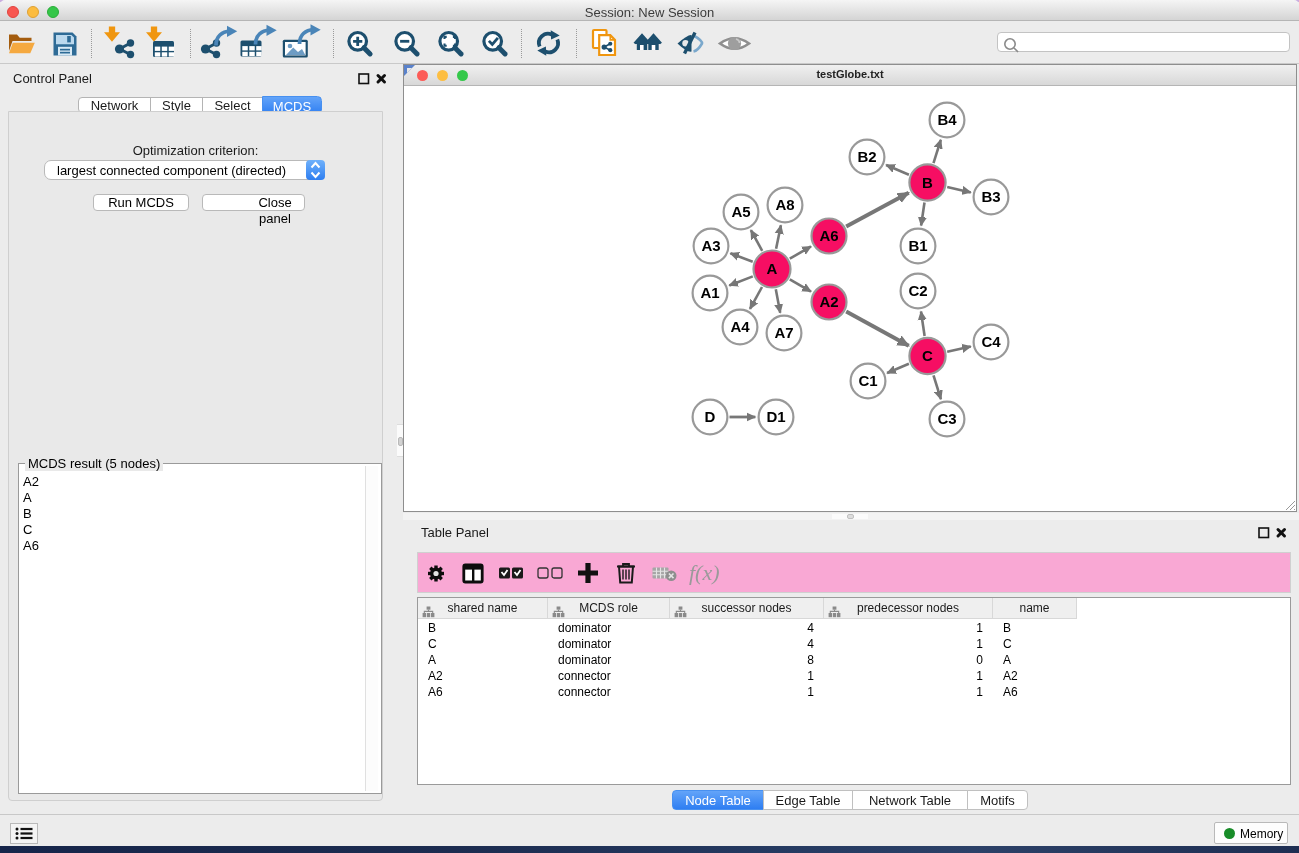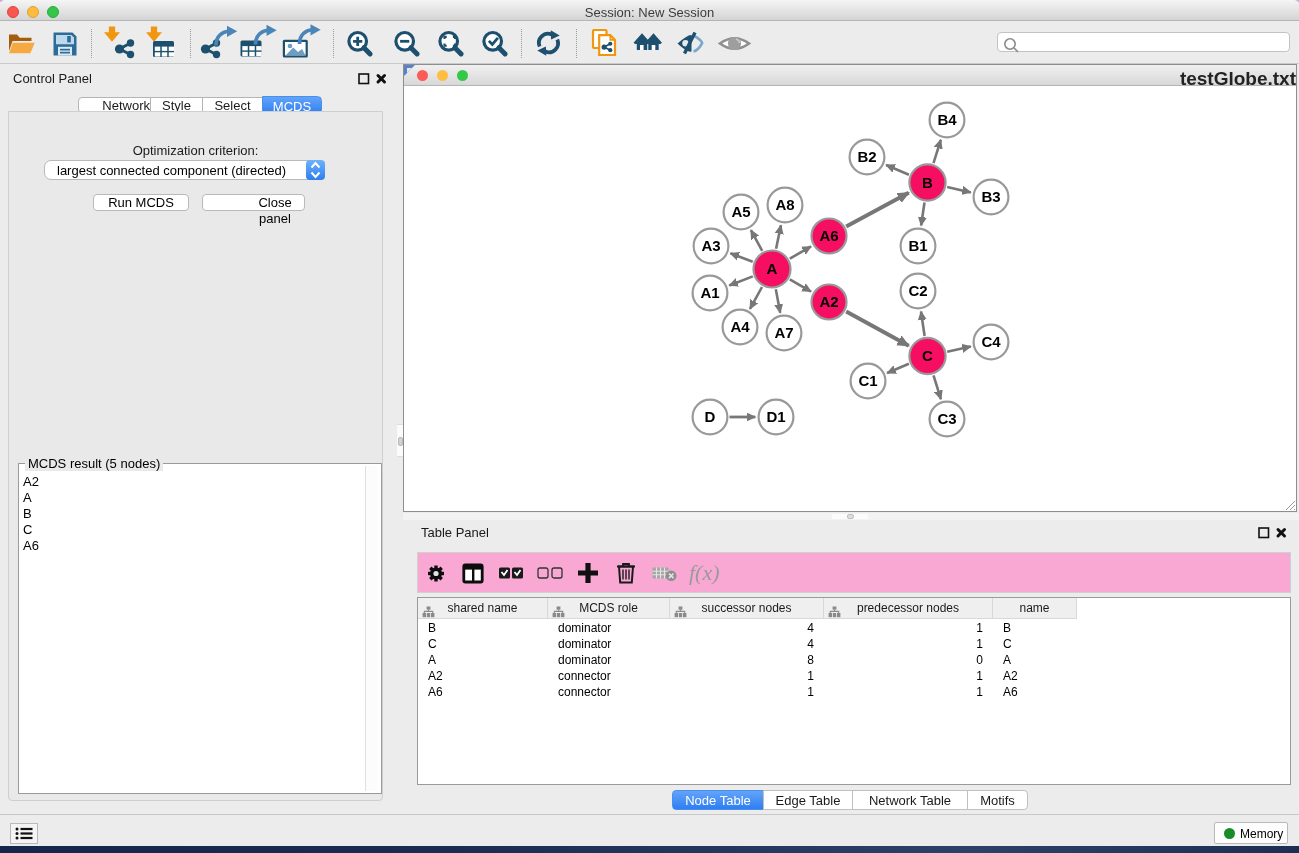--- a/index.html
+++ b/index.html
@@ -34,21 +34,21 @@
 #fieldset { position:absolute; left:9px; top:344px; width:364px; height:345px;padding-left:36px; }
 #fieldset .legendline { position:absolute; left:0; top:7px; width:100%; height:331px; border:1px solid #9a9a9a; background:#fff;}
 #fieldset .legend { position:absolute; left:7px; top:0; background:#e9e9e9; padding:0 3px; font-size:13px; color:#000; }
 #fieldset .items { position:absolute; left:5px; top:18px; font-size:13px; color:#000; line-height:16px; }
 #fieldset .sbar { position:absolute; right:4px; top:10px; width:13px; height:325px; background:#fcfcfc; border-left:1px solid #e0e0e0; }
 
 #netwin { position:absolute; left:403px; top:64px; width:894px; height:448px;
   background:#fff; border:1px solid #8e8e8e; }
 #nettitle { position:absolute; left:0; top:0; width:100%; height:21px;
   background:linear-gradient(#f0f0f0,#d8d8d8); border-bottom:1px solid #b5b5b5; }
-#nettitle .title { position:absolute; left:0; right:0; top:2.5px; text-align:right; font-size:19px; font-weight:bold; color:#222; }
+#nettitle .title { position:absolute; left:0; right:0; top:2.5px; text-align:center; font-size:11px; font-weight:bold; color:#222; }
 .tl2 { position:absolute; width:11px; height:11px; border-radius:50%; top:5px; }
 
 #tp-title { position:absolute; left:421px; top:525px; font-size:13px; color:#1a1a1a;text-align:right; }
 #tp-toolbar { position:absolute; left:417px; top:552px; width:874px; height:41px;
   background:#f9a8d4; border:1px solid #d0d0d0; }
 #tablebox { position:absolute; left:417px; top:597px; width:874px; height:188px;
   background:#fff; border:1px solid #9a9a9a; }
 #thead { position:absolute; left:0; top:0; width:659px; height:21px; background:#efefef; border-bottom:1px solid #d8d8d8; border-right:1px solid #d8d8d8; }
 .hcell { position:absolute; top:0; height:21px; font-size:12px; color:#1a1a1a; text-align:center; line-height:21px; border-right:1px solid #d8d8d8;}
 .trow { position:absolute; font-size:12px; color:#000; }
@@ -214,21 +214,21 @@
 <div style="position:absolute;left:0;top:63px;width:1299px;height:1px;background:#c9c9c9;"></div>
 
 <div id="cp-title">Control Panel</div>
 <svg width="40" height="16" style="position:absolute;left:355px;top:71px">
 <rect x="4" y="3" width="9.5" height="9.5" fill="none" stroke="#111" stroke-width="1.6"></rect>
 <g stroke="#111" stroke-width="3" stroke-linecap="round">
       <path d="M23,4.5 L29.5,11"></path>
       <path d="M29.5,4.5 L23,11"></path>
     </g>
 </svg>
-<div class="tab" style="left:78px; width:73px; border-radius:4px 0 0 4px;text-align:right;">Network</div>
+<div class="tab" style="left:78px; width:73px; border-radius:4px 0 0 4px;">Network</div>
 <div class="tab" style="left:150px; width:53px;">Style</div>
 <div class="tab" style="left:202px; width:61px;">Select</div>
 <div class="tab" style="left:262px; width:60px; top:95.5px; height:19.5px; line-height:19px; background:linear-gradient(#63a4f9,#2e7ef2); color:#fff; border-color:#4790f0; border-radius:0 4.5px 4.5px 0;">MCDS</div>
 <div id="cp-panel">
   <div id="optlabel">Optimization criterion:</div>
   <div id="dropdown">
     <div class="dtext">largest connected component (directed)</div>
     <div class="spin">
         <svg width="19" height="20" style="position:absolute;left:0;top:0">
 <path d="M5.5,7.5 L9.5,3 L13.5,7.5" fill="none" stroke="#fff" stroke-width="2"></path>

